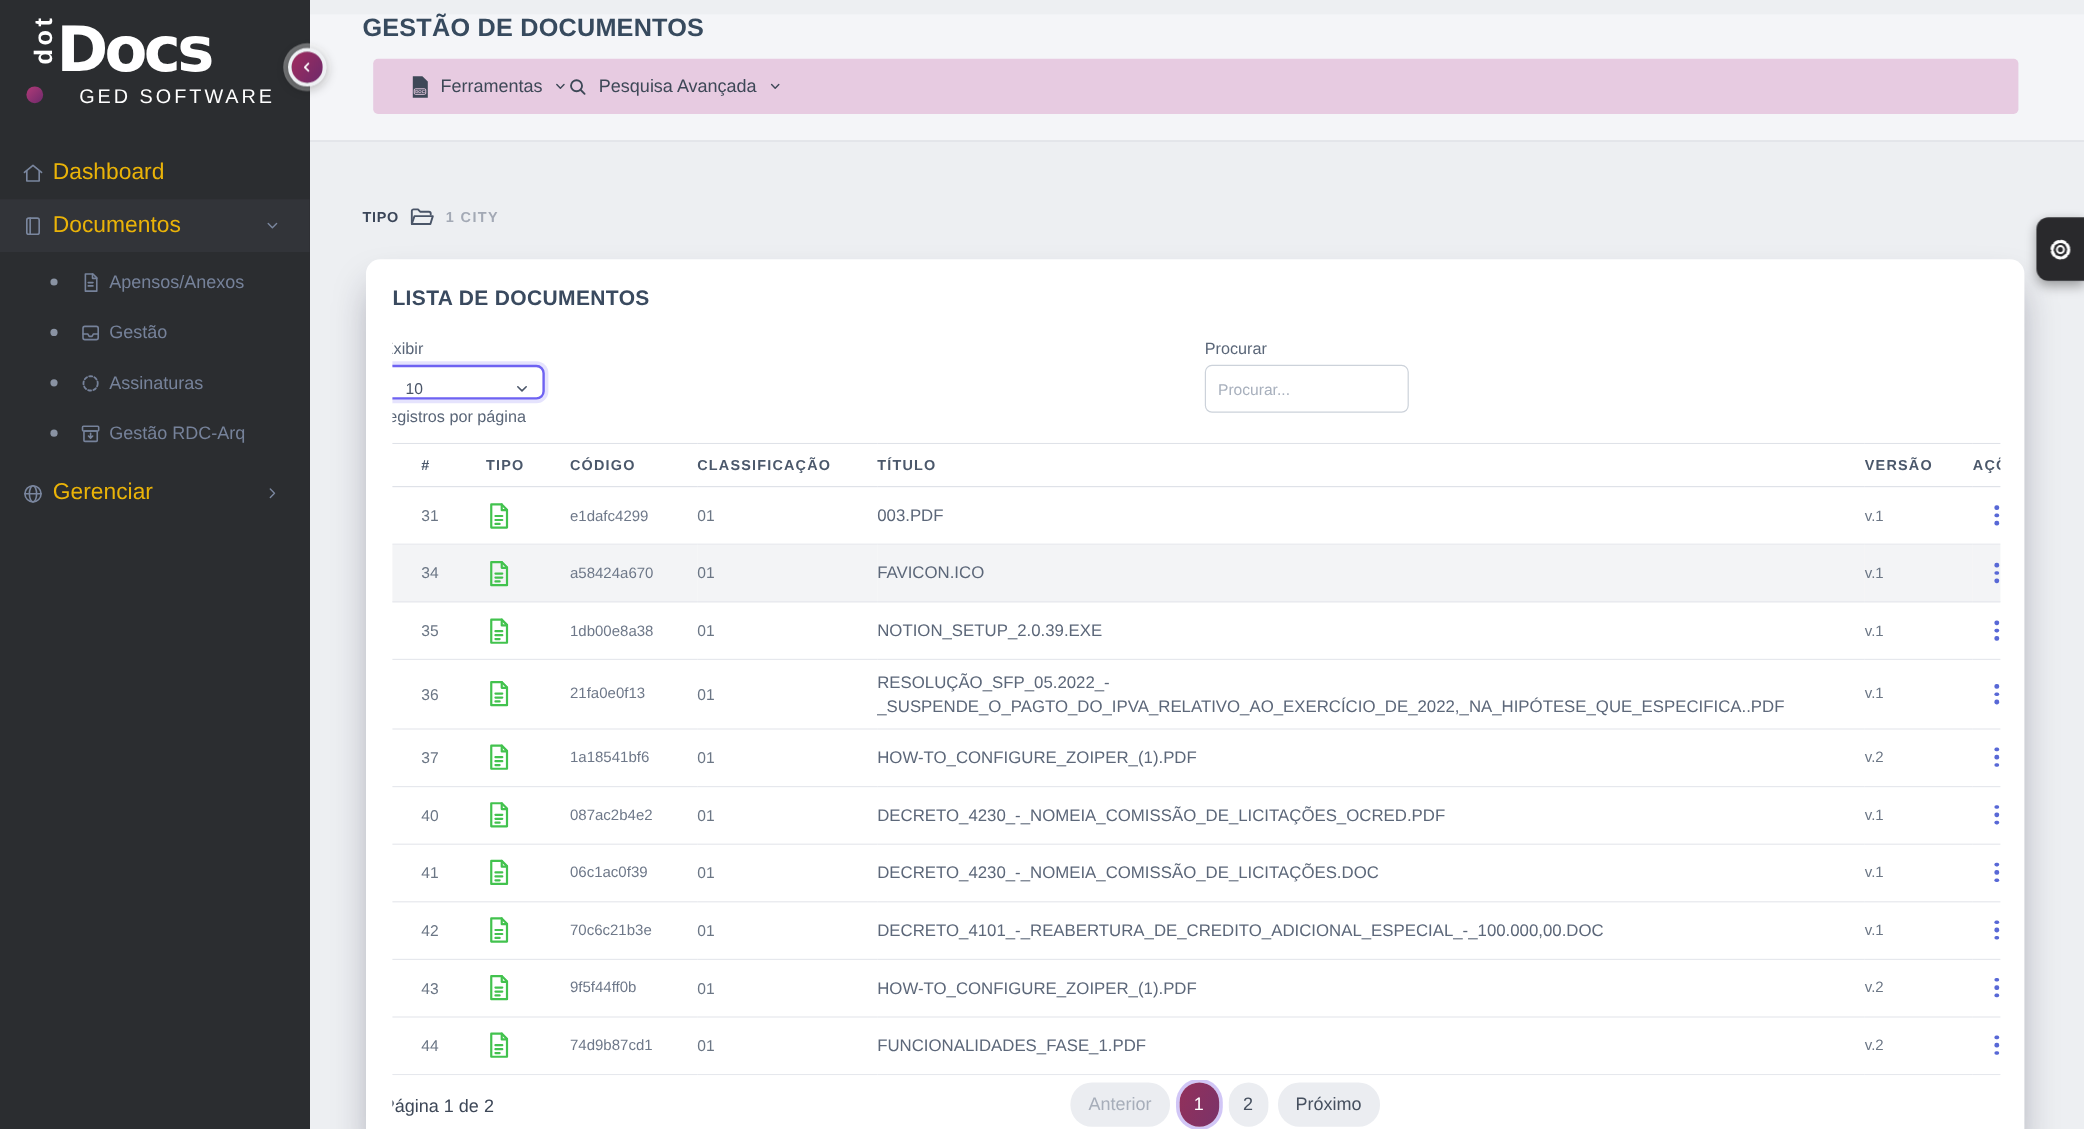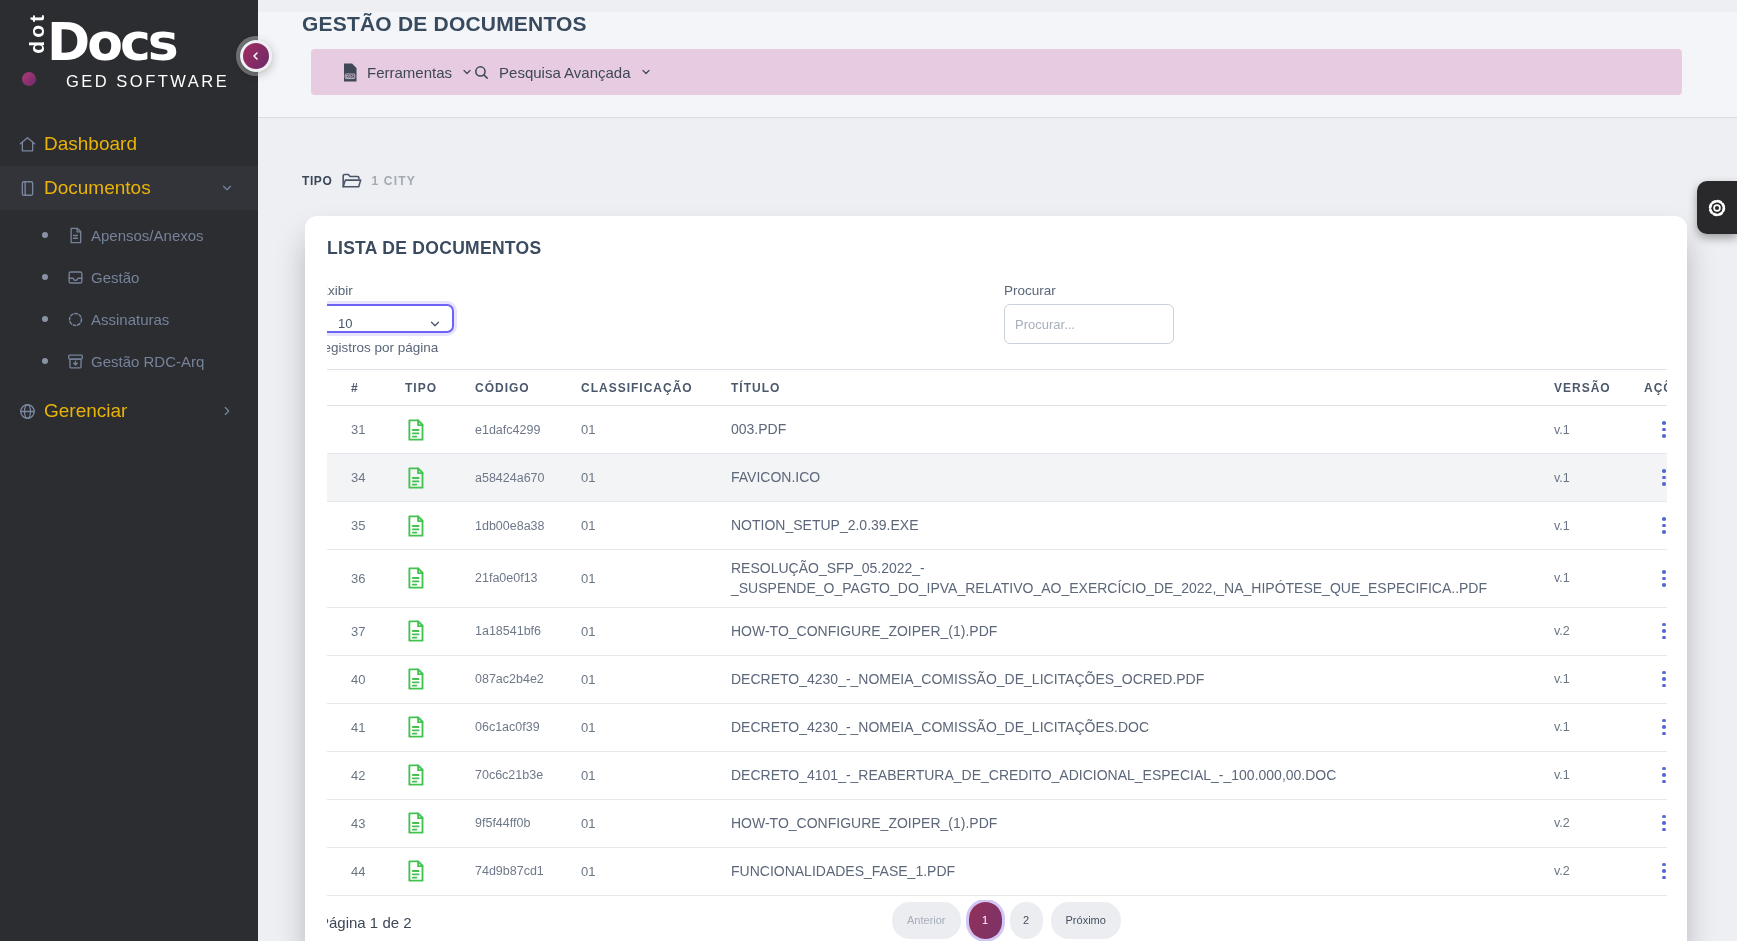--- a/index.html
+++ b/index.html
@@ -72,21 +72,21 @@
   td.codigo { font-size:12.5px; color:#6e7889; }
   td.titulo { font-size:14px; color:#5c6779; line-height:1.45; padding-right:14px; }
   td.versao { font-size:12.5px; }
   tr.hovered td { background:#f3f4f6; }
   .kebab-btn { background:none; border:none; cursor:pointer; margin-left:14px; display:flex; flex-direction:column; gap:3px; padding:4px; }
   .kebab-btn i { width:3.5px; height:3.5px; border-radius:50%; background:#5868d6; display:block; }
 
   .pagination { position:relative; overflow:hidden; height:46px; margin-top:4px; }
   .page-summary { position:absolute; left:-8px; top:14px; font-size:15px; color:#3d4757; }
   .pager { position:absolute; left:565px; top:2px; display:flex; gap:8px; }
-  .pg-btn { height:37px; border:none; border-radius:18px; background:#ebedf1; font-size:11px;
+  .pg-btn { height:37px; border:none; border-radius:18px; background:#ebedf1; font-size:15px;
     font-family:"Liberation Sans",sans-serif; color:#46505f; padding:0 15px; cursor:pointer; }
   .pg-btn.disabled { color:#a7aeba; }
   .pg-btn.num { width:33px; padding:0; }
   .pg-btn.current { background:linear-gradient(115deg,#93305a,#7a3369); color:#fff;
     box-shadow:0 0 0 3px rgba(124,93,230,.35); }
 
   .settings-flap { position:fixed; right:0; top:181px; width:40px; height:53px; background:#29292c;
     border-radius:10px 0 0 10px; box-shadow:0 4px 10px rgba(0,0,0,.35);
     display:flex; align-items:center; justify-content:center; cursor:pointer; z-index:40; }
 

